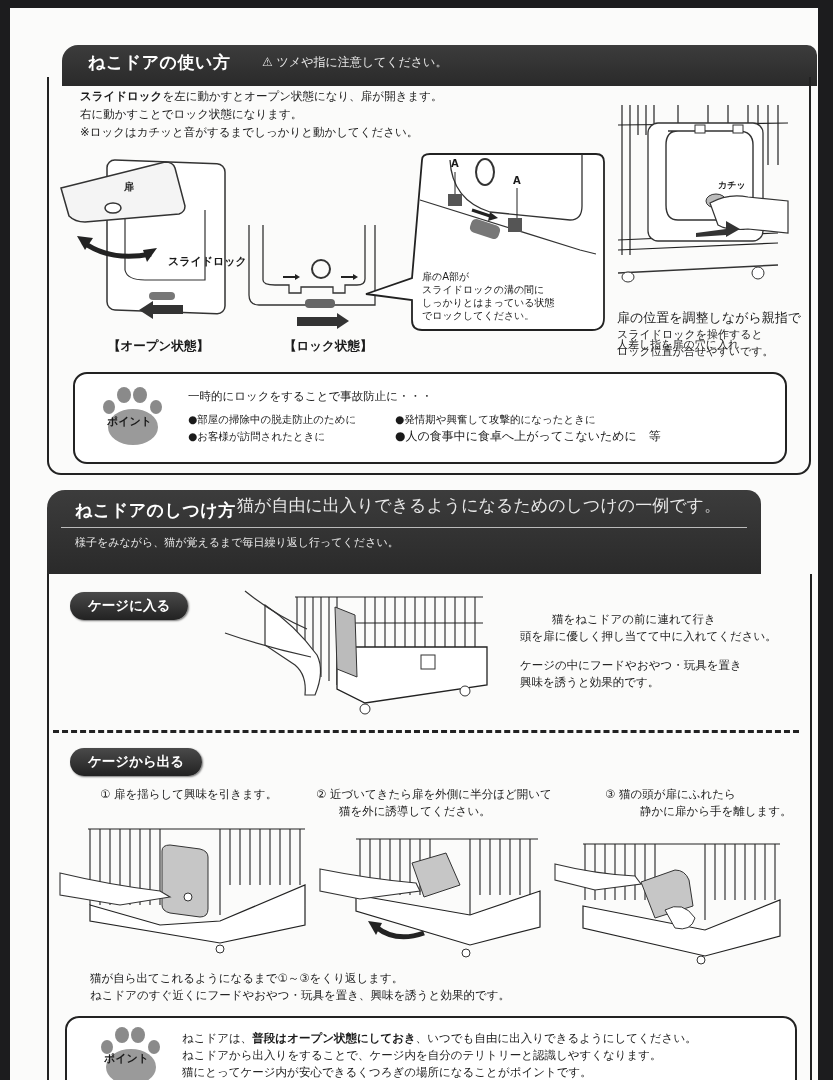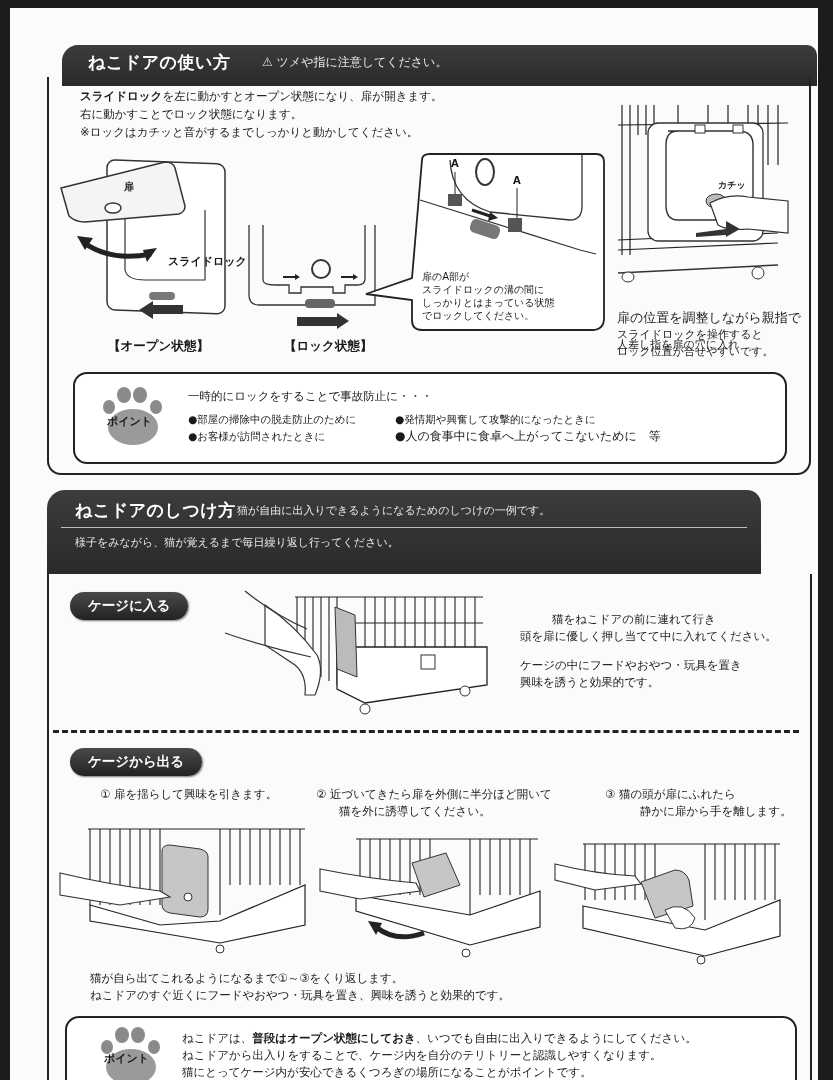--- a/index.html
+++ b/index.html
@@ -130,21 +130,21 @@
 </svg>
 <span class="t b" style="left:107px;top:413px;font-size:11px;">ポイント</span>
 <div class="t" style="left:188px;top:388px;">一時的にロックをすることで事故防止に・・・</div>
 <div class="t" style="left:188px;top:411px;font-size:10.5px;">●部屋の掃除中の脱走防止のために</div>
 <div class="t" style="left:188px;top:428px;font-size:10.5px;">●お客様が訪問されたときに</div>
 <div class="t" style="left:395px;top:411px;font-size:10.5px;">●発情期や興奮して攻撃的になったときに</div>
 <div class="t" style="left:395px;top:428px;font-size:12px;">●人の食事中に食卓へ上がってこないために　等</div>
 
 <div class="sec-head" style="left:47px;top:490px;width:714px;height:84px;border-radius:18px 14px 0 0;">
   <span class="sec-title" style="left:28px;top:9px;">ねこドアのしつけ方</span>
-  <span class="sec-sub" style="left:190px;top:13px;font-size:11px;">猫が自由に出入りできるようになるためのしつけの一例です。</span>
+  <span class="sec-sub" style="left:190px;top:4px;font-size:17px;">猫が自由に出入りできるようになるためのしつけの一例です。</span>
   <div style="position:absolute;left:14px;right:14px;top:37px;border-top:1.5px solid #bbb;"></div>
   <span class="sec-sub" style="left:28px;top:45px;font-size:11px;">様子をみながら、猫が覚えるまで毎日繰り返し行ってください。</span>
 </div>
 <div class="frame" style="left:47px;top:574px;width:761px;height:520px;"></div>
 
 <span class="pill" style="left:70px;top:592px;">ケージに入る</span>
 <svg style="left:225px;top:585px;" width="270" height="135" viewBox="0 0 270 135">
   <g stroke="#222" stroke-width="1.1">
     <line x1="72" y1="12" x2="72" y2="80"></line>
       <line x1="80" y1="12" x2="80" y2="84"></line>

